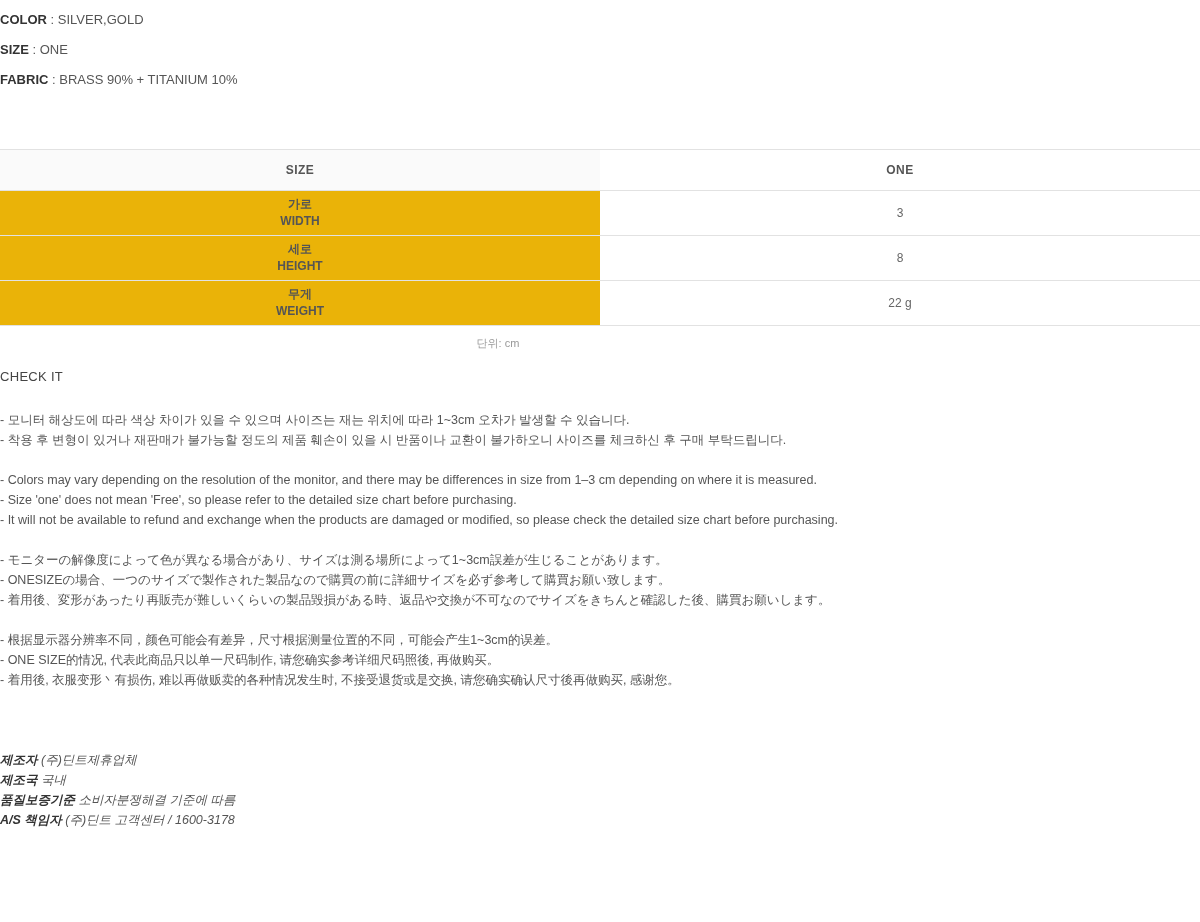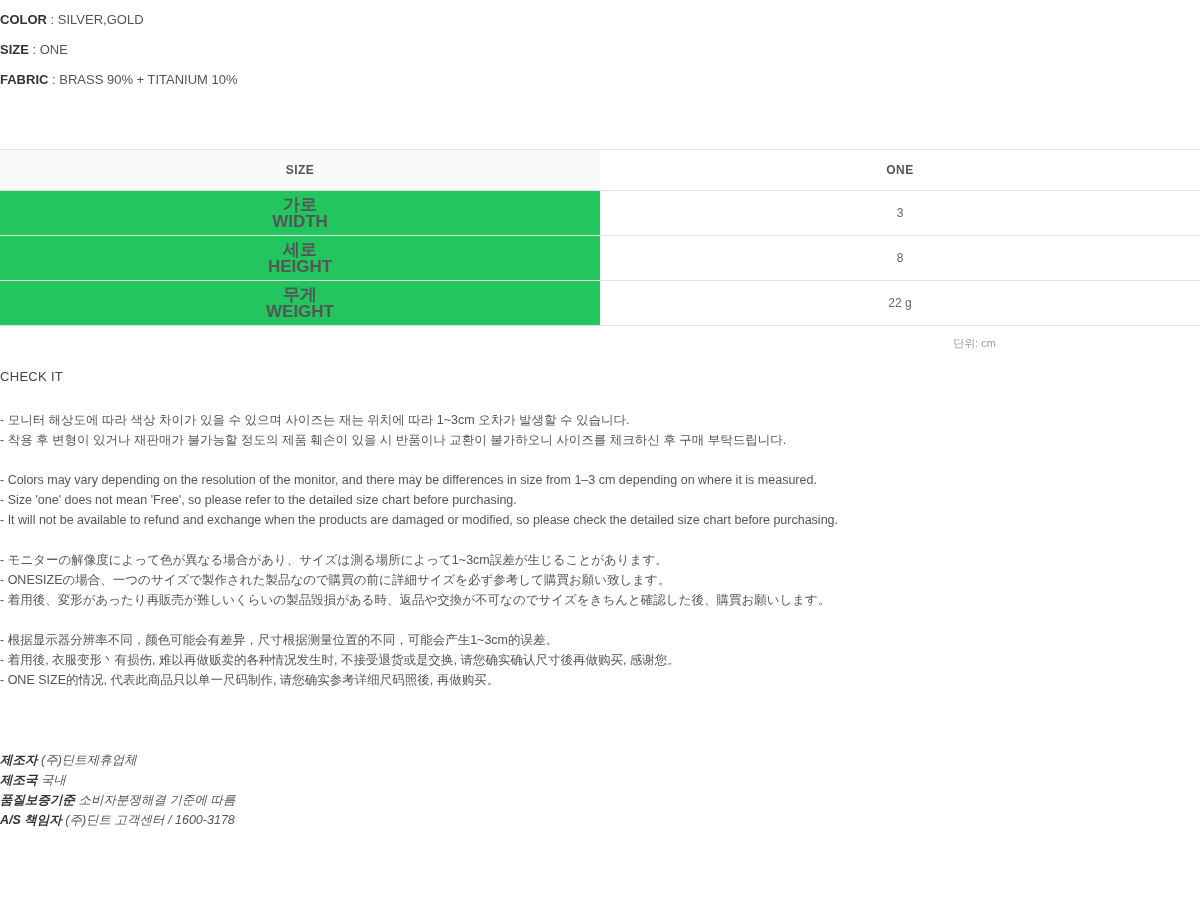--- a/index.html
+++ b/index.html
@@ -62,36 +62,36 @@
     height: 38px;
     font-size: 12px;
     font-weight: bold;
     color: #555555;
     letter-spacing: 0.5px;
   }
   table.size-table tr.head-row th.left-cell {
     background: #fafafa;
   }
   table.size-table td.left-cell {
-    background: #22c55e;
-    font-size: 17px;
+    background: #eab308;
+    font-size: 12px;
     font-weight: bold;
     color: #555555;
     line-height: 17px;
     padding: 5px 4px;
   }
   table.size-table td.val-cell {
     font-size: 12px;
     color: #666666;
   }
   .col-left { width: 600px; }
   .col-right { width: 600px; }
 
   .unit-note {
-    text-align: right;
+    text-align: center;
     font-size: 11px;
     color: #999999;
     padding-top: 10px;
     padding-right: 20px;
   }
 
   
   .check-title {
     margin-top: 18px;
     font-size: 13px;
@@ -205,22 +205,22 @@
   <div>
     <div class="note-line">- モニターの解像度によって色が異なる場合があり、サイズは測る場所によって1~3cm誤差が生じることがあります。</div>
     <div class="note-line">- ONESIZEの場合、一つのサイズで製作された製品なので購買の前に詳細サイズを必ず参考して購買お願い致します。</div>
     <div class="note-line">- 着用後、変形があったり再販売が難しいくらいの製品毀損がある時、返品や交換が不可なのでサイズをきちんと確認した後、購買お願いします。</div>
   </div>
 
   <div class="note-gap"></div>
 
   <div>
     <div class="note-line">- 根据显示器分辨率不同，颜色可能会有差异，尺寸根据测量位置的不同，可能会产生1~3cm的误差。</div>
+    <div class="note-line">- ONE SIZE的情况, 代表此商品只以单一尺码制作, 请您确实参考详细尺码照後, 再做购买。</div>
     <div class="note-line">- 着用後, 衣服变形丶有损伤, 难以再做贩卖的各种情况发生时, 不接受退货或是交换, 请您确实确认尺寸後再做购买, 感谢您。</div>
-    <div class="note-line">- ONE SIZE的情况, 代表此商品只以单一尺码制作, 请您确实参考详细尺码照後, 再做购买。</div>
   </div>
 
   <div class="maker">
     <div class="maker-line">
       <span class="maker-label">제조자</span>
       <span>(주)딘트제휴업체</span>
     </div>
     <div class="maker-line">
       <span class="maker-label">제조국</span>
       <span>국내</span>

